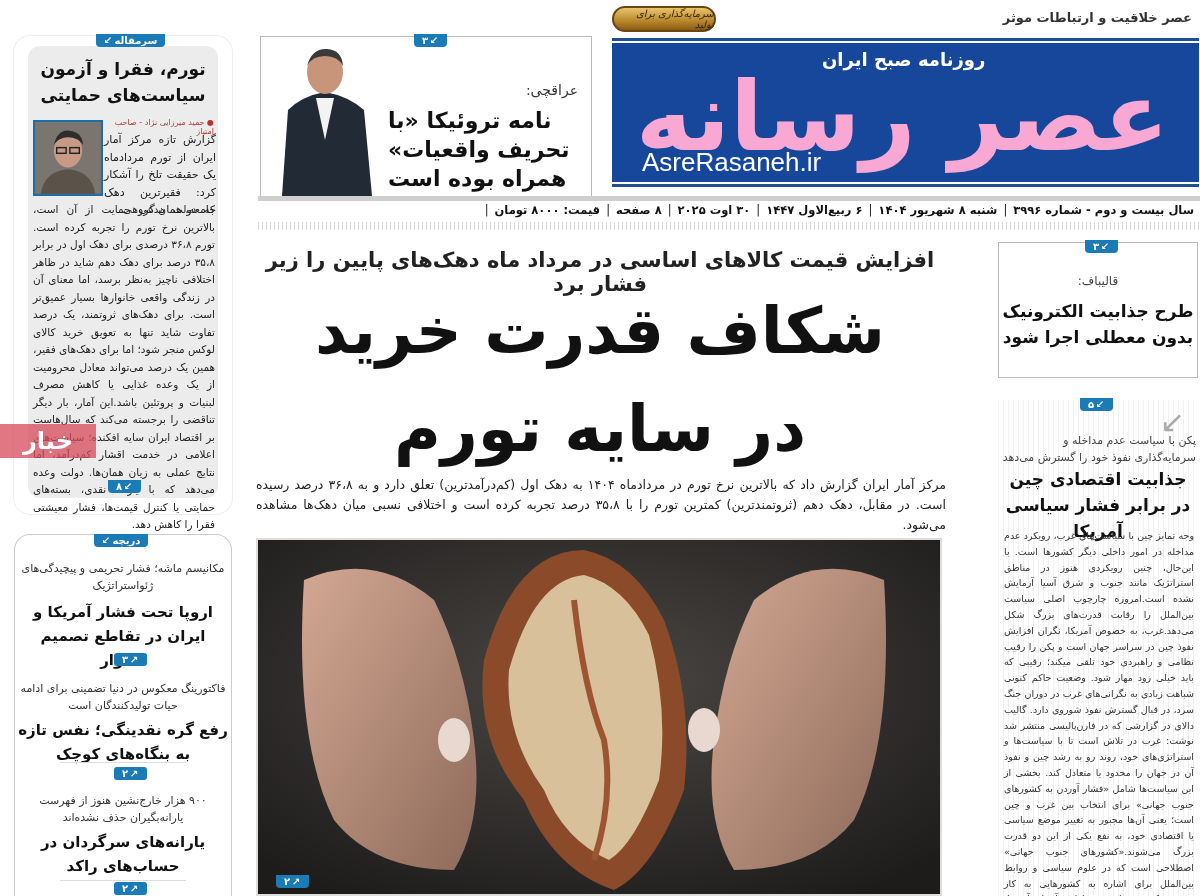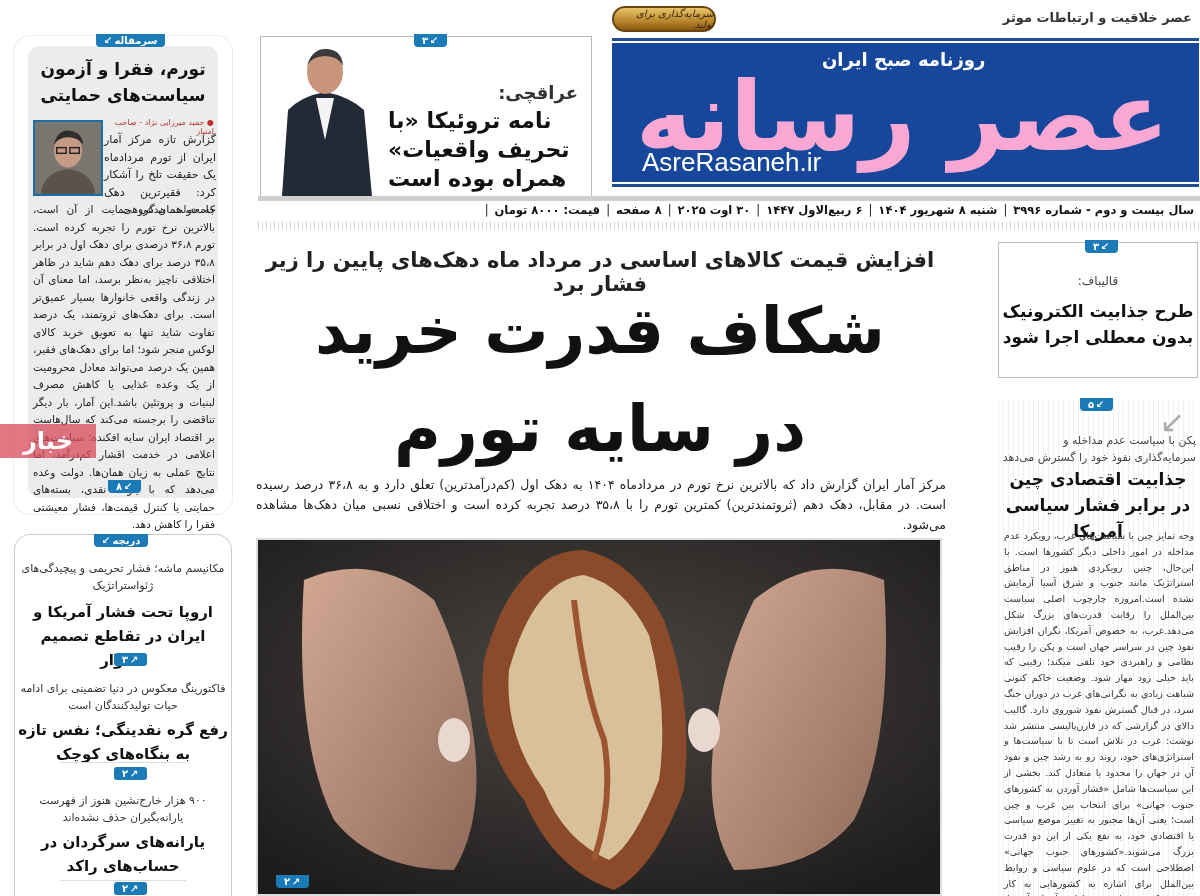--- a/index.html
+++ b/index.html
@@ -28,21 +28,21 @@
   .issue-line { top: 203px; right: 6px; font-size: 11.5px; color: #111; font-weight: bold; white-space: nowrap; display:flex; gap: 6px; }
   .issue-line .sep { color:#222; font-weight: normal; }
   .ruler { top: 222px; left: 258px; width: 942px; height: 8px;
     background: repeating-linear-gradient(90deg,#d9d9d9 0 1px,transparent 1px 4px); }
 
   
   .teaser-box { top: 36px; left: 260px; width: 332px; height: 160px; border: 1px solid #bbb; border-bottom: none; }
   .page-tag { background: #1b7bb6; color: #fff; font-size: 10px; font-weight: bold; padding: 1px 8px; border-radius: 0 0 4px 4px; display:inline-flex; align-items:center; gap:2px; direction: ltr; }
   .teaser-tag { top: 34px; left: 414px; }
   .teaser-photo { top: 40px; left: 272px; width: 106px; height: 156px; }
-  .teaser-kicker { top: 82px; right: 622px; font-size: 18px; color:#333;font-weight:bold; }
+  .teaser-kicker { top: 82px; right: 622px; font-size: 14px; color:#333; }
   .teaser-title { top: 106px; right: 612px; width: 200px; text-align: left; font-size: 22px; font-weight: bold; line-height: 29px; color:#111; }
 
   
   .main-kicker { top: 248px; left: 260px; width: 680px; text-align: center; font-size: 21px; font-weight: bold; color: #222; }
   .main-title { top: 282px; left: 260px; width: 680px; text-align: center; font-size: 64px; font-weight: bold; line-height: 98px; color: #111; letter-spacing: -1px; }
   .main-lead { top: 475px; left: 256px; width: 690px; text-align: justify; font-size: 12.5px; line-height: 20px; color: #222; }
 
   
   .main-photo { top: 538px; left: 256px; width: 686px; height: 358px; background: #2b2826; overflow: hidden; border: 2px solid #ddd; }
   .photo-tag { bottom: 6px; left: 18px; }

